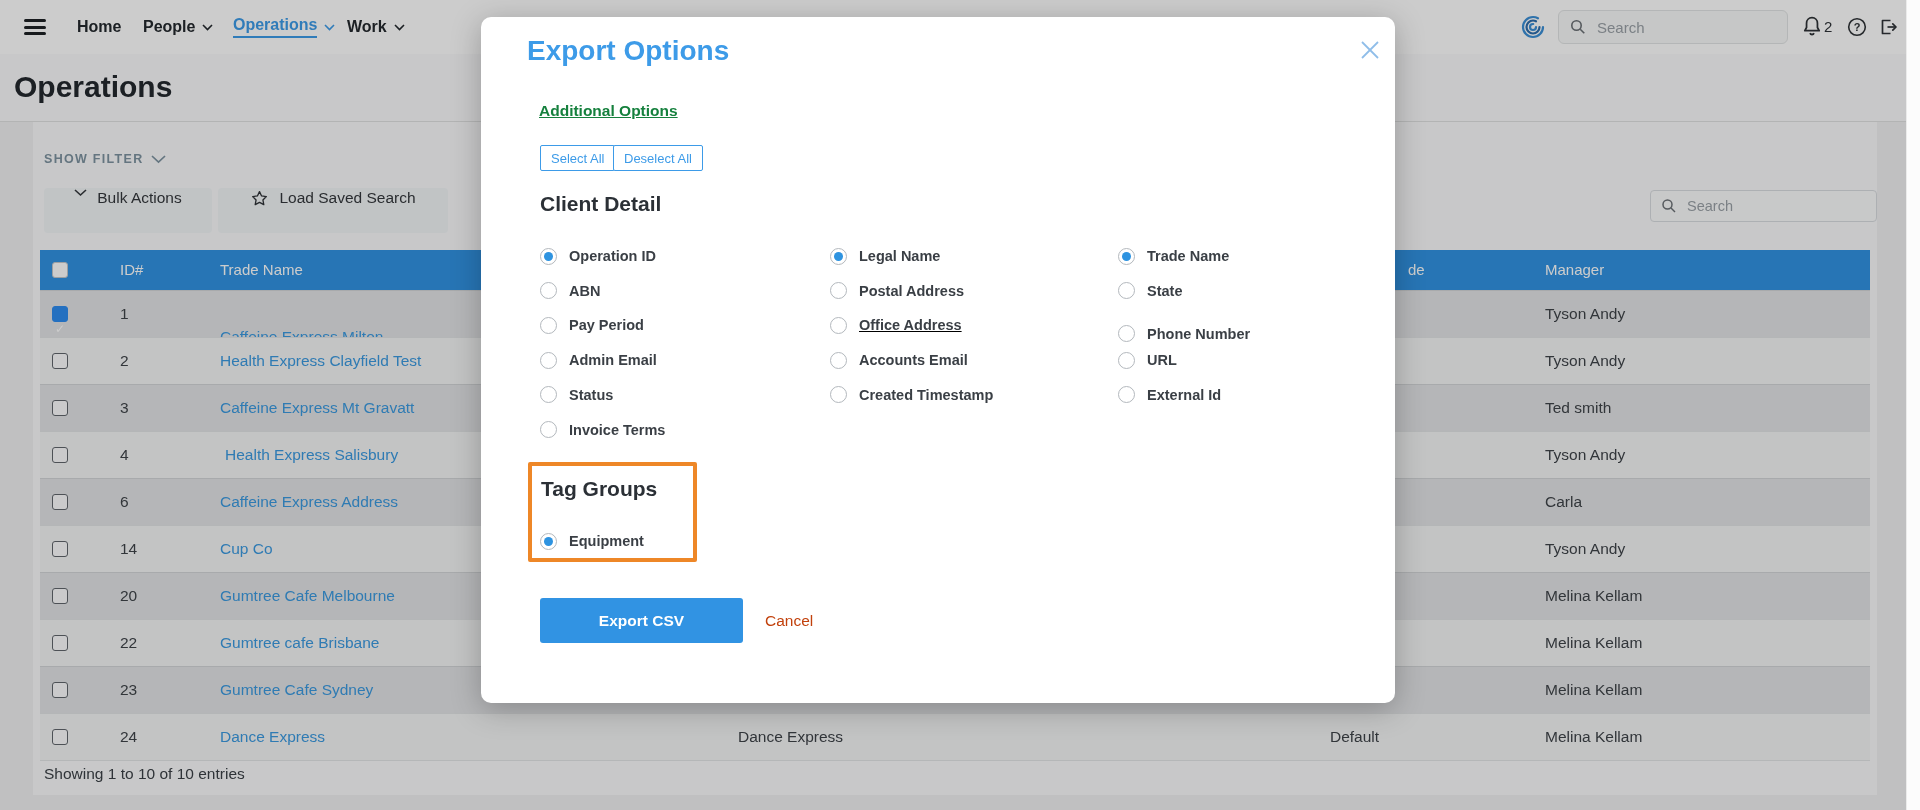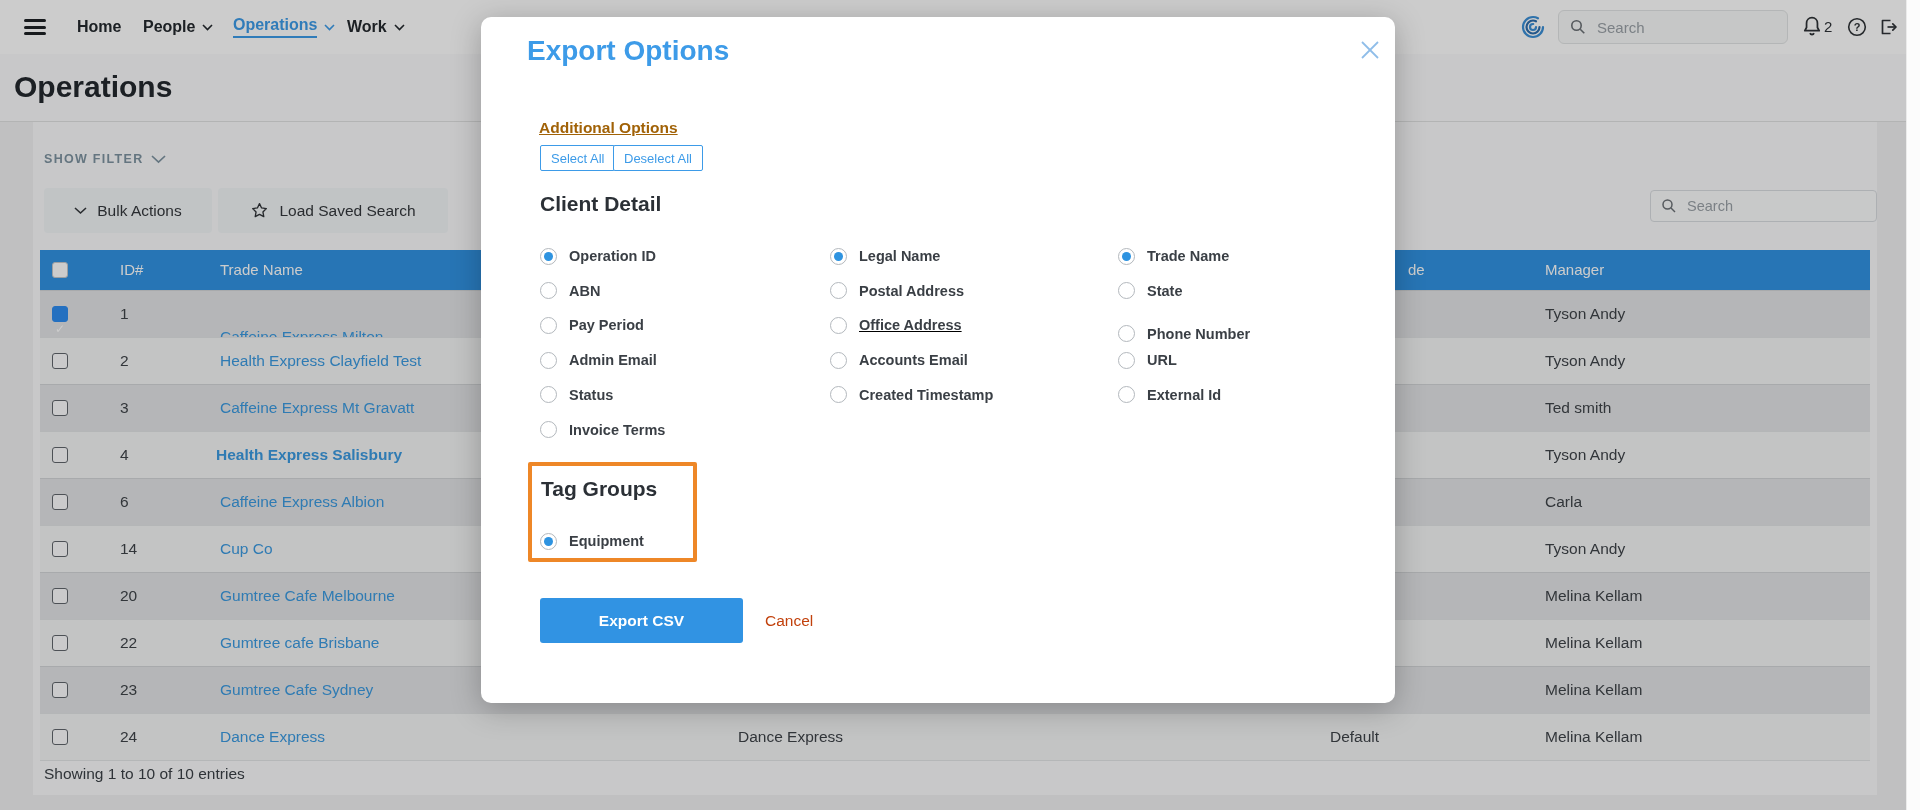--- a/index.html
+++ b/index.html
@@ -23,21 +23,21 @@
   .icon-abs{position:absolute;}
   .badge-count{position:absolute;left:1824px;top:18px;font-size:15px;color:#2f3337;}
   
   .title-strip{position:absolute;left:0;top:54px;width:1920px;height:67px;background:#fbfbfc;
                border-bottom:1px solid #e0e1e2;}
   .page-title{position:absolute;left:14px;top:70px;font-size:30px;font-weight:700;color:#24292e;}
   .card{position:absolute;left:33px;top:122px;width:1844px;height:673px;background:#fafbfc;}
   .show-filter{position:absolute;left:11px;top:30px;display:flex;align-items:center;gap:8px;
       font-size:12.5px;font-weight:700;letter-spacing:1.3px;color:#7e93a0;cursor:pointer;}
   .btn-gray{position:absolute;top:66px;height:45px;background:#f2f5f7;border:none;border-radius:4px;
-      display:flex;align-items:center;justify-content:center;gap:10px;font-size:15.5px;color:#34383c;
+      display:flex;align-items:flex-start;justify-content:center;gap:10px;font-size:15.5px;color:#34383c;
       font-family:inherit;cursor:pointer;}
   .tbl-search{position:absolute;left:1617px;top:68px;width:227px;height:32px;}
   .tbl-search input{width:100%;height:100%;box-sizing:border-box;border:1px solid #d9dde0;
       background:#fbfcfc;border-radius:4px;padding:0 8px 0 36px;font-size:14.5px;color:#333;
       font-family:inherit;outline:none;}
   
   .table{position:absolute;left:7px;top:128px;width:1830px;}
   .thead{position:relative;height:40px;background:#3193e3;color:#ffffff;font-size:15px;padding-left:33px;}
   .thead span{position:absolute;line-height:40px;}
   .trow{position:relative;height:46px;border-top:1px solid rgba(30,35,40,0.08);font-size:15.5px;color:#3f4449;}
@@ -53,22 +53,22 @@
   .showing{position:absolute;left:11px;top:643px;font-size:15.5px;color:#3b4046;}
   
   .overlay{position:absolute;left:0;top:0;width:1906px;height:810px;background:rgba(0,0,0,0.2);z-index:40;}
   .scrollbar{position:absolute;left:1906px;top:0;width:14px;height:810px;background:#fcfcfc;
              border-left:1px solid #ebebeb;z-index:45;}
   
   .modal{position:absolute;left:481px;top:17px;width:914px;height:686px;background:#ffffff;
          border-radius:10px;box-shadow:0 6px 30px rgba(0,0,0,0.25);z-index:50;}
   .m-title{position:absolute;left:527px;top:35px;font-size:28px;font-weight:700;color:#3d9be8;}
   .m-close{position:absolute;left:1358px;top:38px;width:24px;height:24px;cursor:pointer;z-index:51;}
-  .m-addl{position:absolute;left:539px;top:102px;font-size:15.5px;font-weight:600;color:#a16207;
-          text-decoration:underline;cursor:pointer;z-index:51;margin-top:17px;}
+  .m-addl{position:absolute;left:539px;top:102px;font-size:15.5px;font-weight:600;color:#15803d;
+          text-decoration:underline;cursor:pointer;z-index:51;}
   .m-btn-outline{position:absolute;top:145px;height:26px;box-sizing:border-box;border:1px solid #3d9be8;
       background:#fff;border-radius:2px;color:#3d9be8;font-size:13px;font-family:inherit;
       padding:0 10px;cursor:pointer;z-index:51;}
   .m-heading{position:absolute;font-size:21px;font-weight:700;color:#2b3036;z-index:51;}
   .radio-item{position:absolute;display:flex;align-items:center;gap:12px;height:34px;z-index:51;cursor:pointer;}
   .radio{width:17px;height:17px;box-sizing:border-box;border-radius:50%;border:1px solid #b3b8bd;
          background:#fff;position:relative;flex:none;}
   .radio.sel::after{content:"";position:absolute;left:3px;top:3px;width:9px;height:9px;border-radius:50%;
          background:#2e93e0;}
   .radio-label{font-size:14.5px;font-weight:600;color:#3a3f45;}
@@ -199,27 +199,27 @@
           </div>
           <div class="trow dark">
             <span class="cbx"></span>
             <span style="left: 80px;">3</span>
             <a style="left: 180px;">Caffeine Express Mt Gravatt</a>
             <span style="left: 1505px;">Ted smith</span>
           </div>
           <div class="trow light">
             <span class="cbx"></span>
             <span style="left: 80px;">4</span>
-            <a style="left: 176px; font-weight: bold;">Health Express Salisbury</a>
+            <a style="left: 185px;">Health Express Salisbury</a>
             <span style="left: 1505px;">Tyson Andy</span>
           </div>
           <div class="trow dark">
             <span class="cbx"></span>
             <span style="left: 80px;">6</span>
-            <a style="left: 180px;">Caffeine Express Albion</a>
+            <a style="left: 180px;">Caffeine Express Address</a>
             <span style="left: 1505px;">Carla</span>
           </div>
           <div class="trow light">
             <span class="cbx"></span>
             <span style="left: 80px;">14</span>
             <a style="left: 180px;">Cup Co</a>
             <span style="left: 1505px;">Tyson Andy</span>
           </div>
           <div class="trow dark">
             <span class="cbx"></span>

